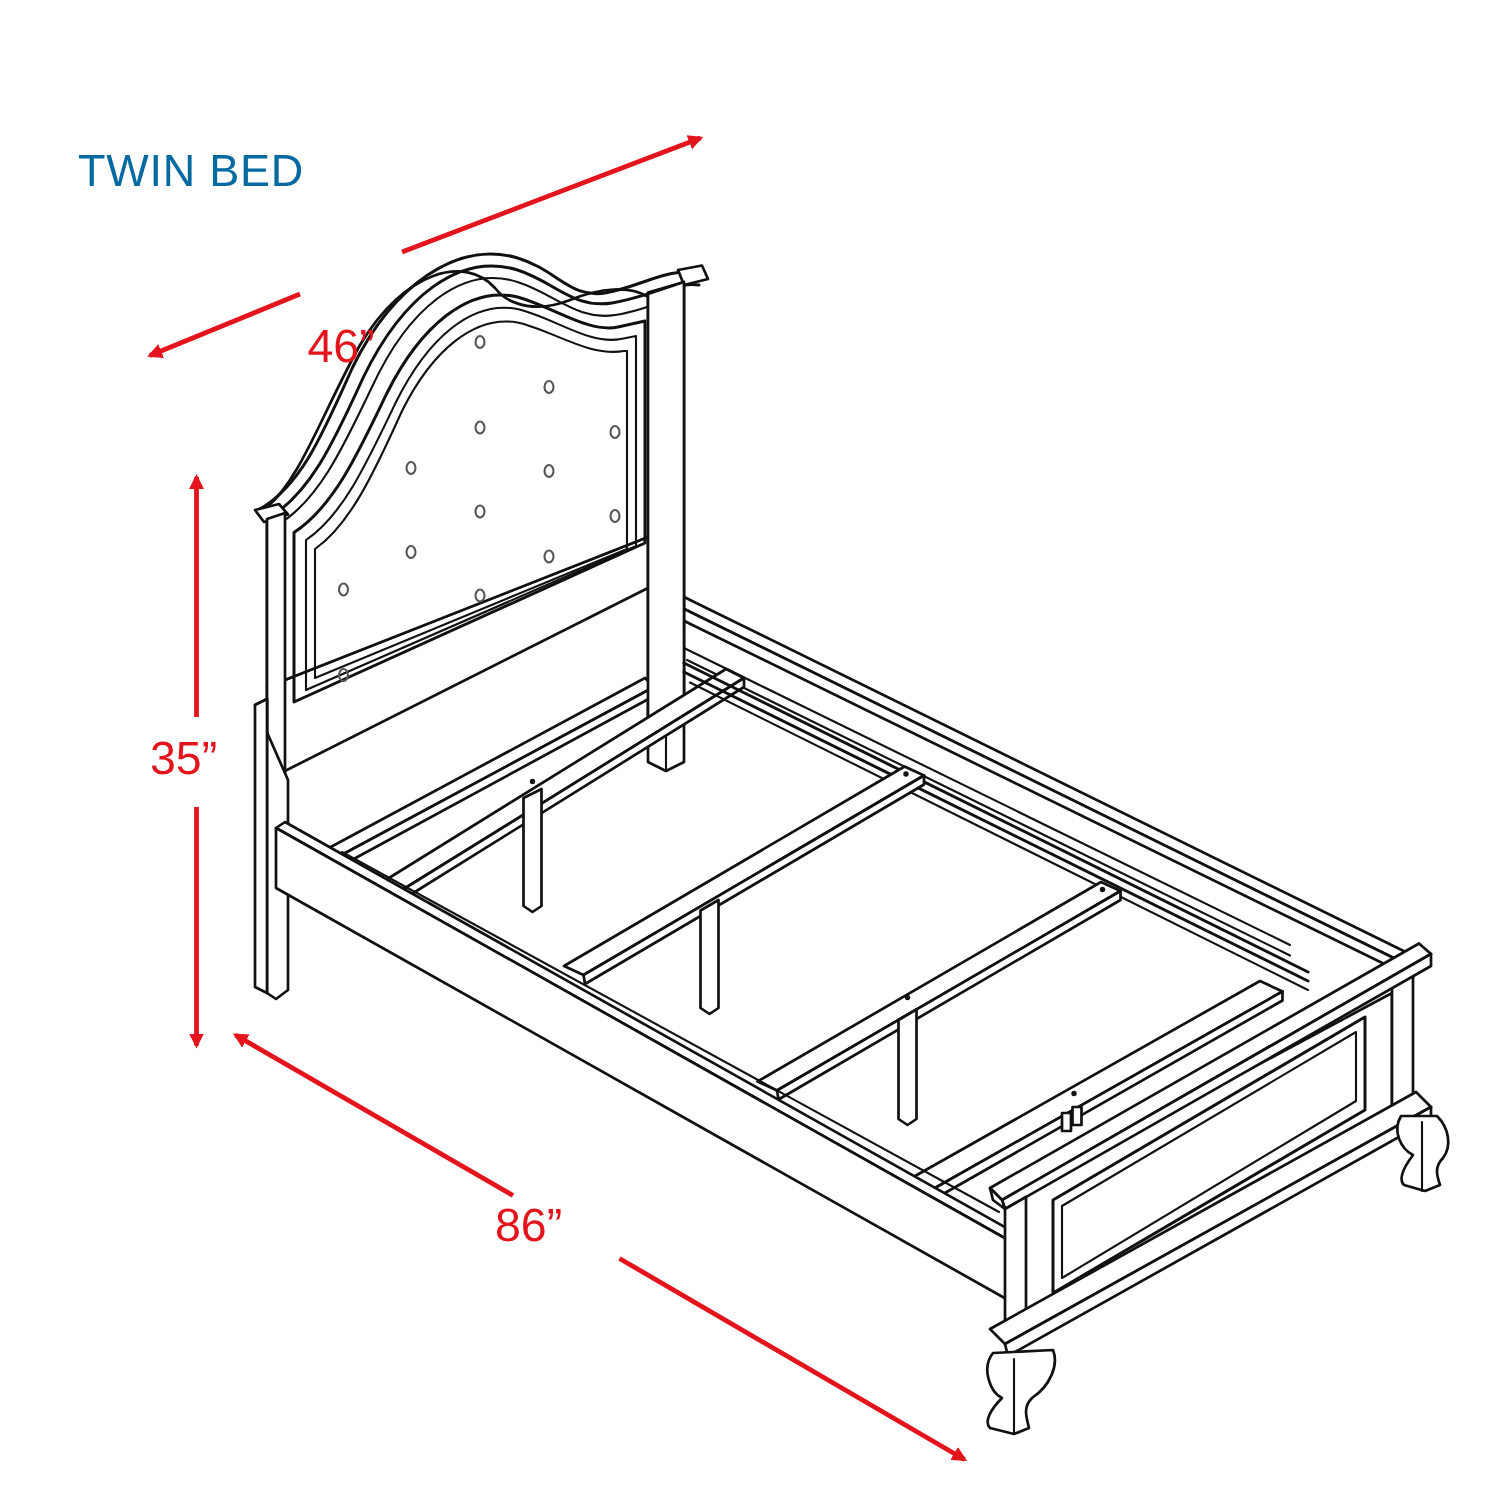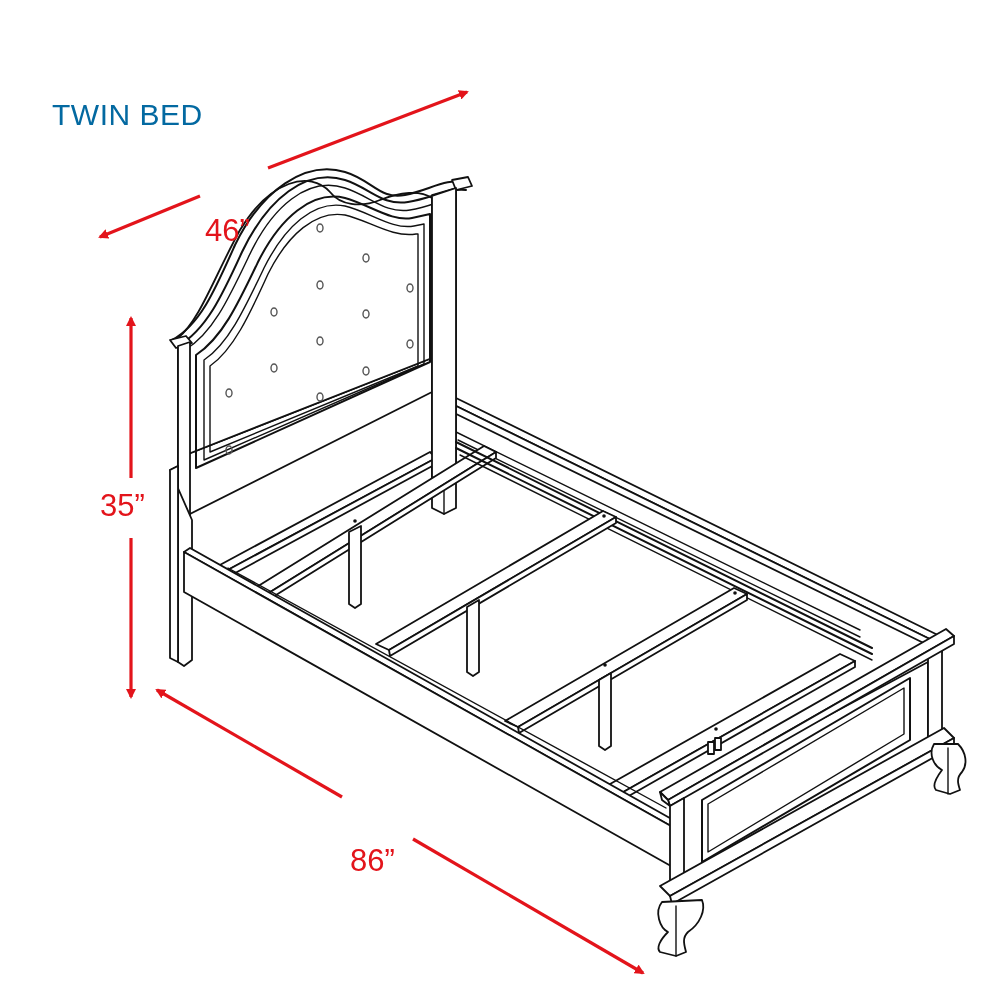--- a/index.html
+++ b/index.html
@@ -33,21 +33,21 @@
     .dim-label {
       position: absolute;
       font-size: 31px;
       line-height: 34px;
       color: #e3141b;
       font-weight: 400;
       white-space: nowrap;
     }
     #dim-width  { left: 205px; top: 170px; margin-top: 44px; }
     #dim-height { left: 100px; top: 489px; }
-    #dim-length { left: 350px; top: 800px; margin-top: 44px; }
+    #dim-length { left: 330px; top: 800px; }
     svg { position: absolute; left: 0; top: 0; }
     .ln  { fill: none; stroke: #111; stroke-width: 2; stroke-linejoin: round; stroke-linecap: round; }
     .ln1 { fill: none; stroke: #111; stroke-width: 1.4; stroke-linejoin: round; stroke-linecap: round; }
     .fillw { fill: #ffffff; stroke: #111; stroke-width: 1.8; stroke-linejoin: round; }
     .tuft { fill: none; stroke: #555; stroke-width: 1.4; }
     .arrow { stroke-width: 3.2; fill: none; stroke-linecap: butt; }
   </style>
 </head>
 <body>
 

